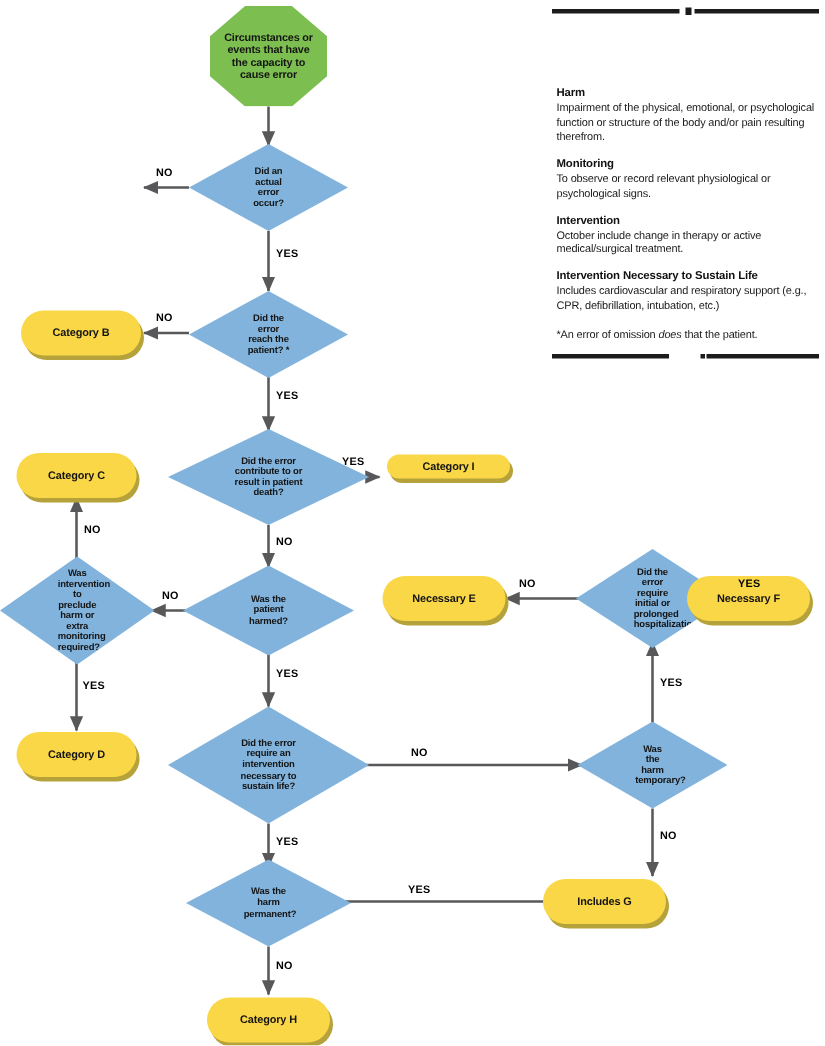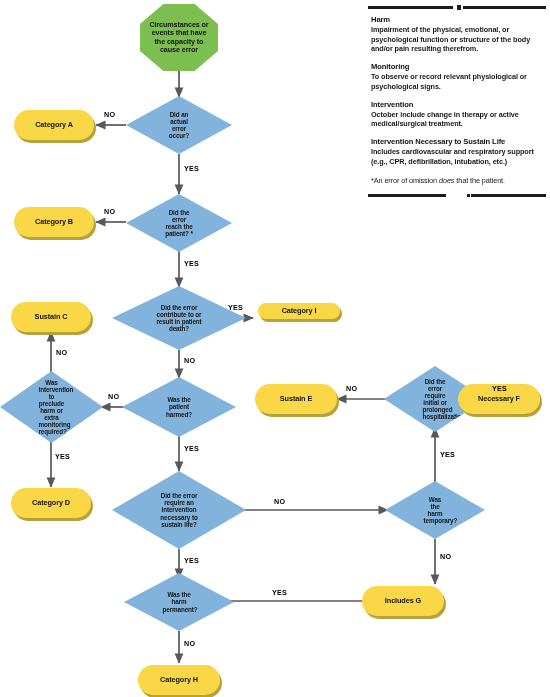--- a/index.html
+++ b/index.html
@@ -99,32 +99,32 @@
     position: absolute;
     left: 50.2%;
     top: 1px;
     width: 4px; height: 5px;
     background: #1c1c1c;
   }
   .legend-rule.bottom .bar.left  { left: 0; right: 56%; }
   .legend-rule.bottom .bar.right { left: 58%; right: 0; }
   .legend-rule.bottom .dot { left: 55.5%; width: 3.2px; height: 3.6px; top: 1.8px; }
 
-  #legend-body { padding: 2px 0 0 3px; }
+  #legend-body { padding: 2px 0 0 3px; margin-top: 42px; }
   .legend-entry { margin-bottom: 8px; }
   .legend-term {
     font-size: 7.6px;
     font-weight: bold;
     color: #111111;
     margin-bottom: 1px;
     letter-spacing: -0.1px;
   }
   .legend-def {
     font-size: 7.3px;
-    font-weight: bold;
+    font-weight: normal;
     color: #1a1a1a;
     line-height: 1.33;
     letter-spacing: -0.1px;
   }
   .legend-note {
     font-size: 7.3px;
     color: #1a1a1a;
     line-height: 1.3;
     margin-top: 10px;
     margin-bottom: 6px;
@@ -218,38 +218,35 @@
   </div>
 
   <div class="node diamond" style="left:385px; top:481px; width:100px; height:58px;">
     <span class="node-label">Was the harm temporary?</span>
   </div>
 
   <div class="node diamond" style="left:124px; top:573px; width:110px; height:58px;">
     <span class="node-label">Was the harm permanent?</span>
   </div>
 
-  <div class="node pill" style="left:14px; top:110px; width:80px; height:30px;">
-    <span class="node-label">Category A</span>
-  </div>
 
   <div class="node pill" style="left:14px; top:207px; width:80px; height:30px;">
     <span class="node-label">Category B</span>
   </div>
 
   <div class="node pill" style="left:11px; top:302px; width:80px; height:30px;">
-    <span class="node-label">Sustain C</span>
+    <span class="node-label">Category C</span>
   </div>
 
   <div class="node pill" style="left:11px; top:488px; width:80px; height:30px;">
     <span class="node-label">Category D</span>
   </div>
 
   <div class="node pill" style="left:255px; top:384px; width:82px; height:30px;">
-    <span class="node-label">Sustain E</span>
+    <span class="node-label">Necessary E</span>
   </div>
 
   <div class="node pill" style="left:458px; top:384px; width:82px; height:30px;">
     <span class="node-label">Necessary F</span>
   </div>
 
   <div class="node pill" style="left:362px; top:586px; width:82px; height:30px;">
     <span class="node-label">Includes G</span>
   </div>
 

